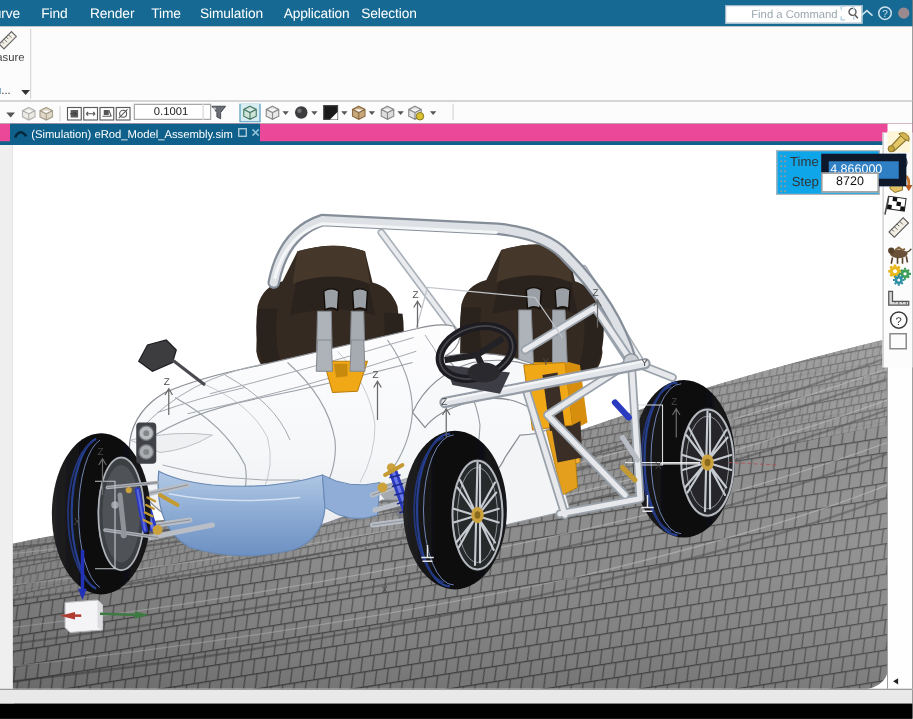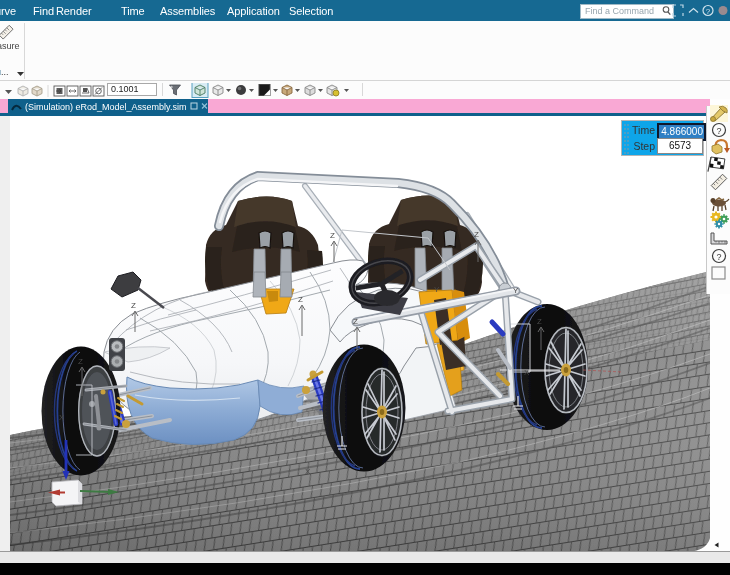--- a/index.html
+++ b/index.html
@@ -1,40 +1,40 @@
 <!DOCTYPE html>
 <html><head><meta charset="utf-8"><style>
 html,body{margin:0;padding:0}
 body{width:730px;height:575px;position:relative;overflow:hidden;background:#000;font-family:"Liberation Sans",sans-serif}
 .abs{position:absolute}
 #menubar{left:0;top:0;width:730px;height:21px;background:#166992}
 #menubar span{position:absolute;top:4.5px;color:#fff;font-size:11px;letter-spacing:-0.1px}
-#findbox{left:580px;top:4px;width:88px;height:13px;background:#fff;border:1px solid #9fb9c6;color:#98a6ae;font-size:9px;line-height:13px;padding-left:4px}
+#findbox{left:580px;top:4px;width:88px;height:13px;background:#fff;border:1px solid #9fb9c6;color:#98a6ae;font-size:9px;line-height:13px;padding-left:20px}
 #ribbon{left:0;top:21px;width:730px;height:59px;background:#fcfcfc;border-bottom:1px solid #d5d5d5}
 #toolrow{left:0;top:81px;width:730px;height:18px;background:#fcfcfc}
-#tabbar{left:0;top:99px;width:730px;height:17px;background:#f9a8d4}
+#tabbar{left:0;top:99px;width:730px;height:17px;background:#ec4899}
 #tab{left:8px;top:0;width:200px;height:16px;background:#0f608b;color:#fff;font-size:9px;line-height:16px}
 #tabline{left:0;top:14px;width:708px;height:2.5px;background:#0f608b}
 #leftcol{left:0;top:116px;width:10px;height:447px;background:#efefef;border-right:1px solid #c9c9c9}
 #righttool{left:706px;top:106px;width:24px;height:188px;background:#fcfcfc;border-left:1px solid #c9c9c9}
 #graystrip{left:0;top:551px;width:730px;height:12px;background:#e9e9e9;border-top:1px solid #9a9a9a;box-sizing:border-box}
 #blackstrip{left:0;top:563px;width:730px;height:12px;background:#010101}
 .vsep{position:absolute;width:1px;background:#d8d8d8}
 .tfield{position:absolute;background:#fff;border:1px solid #a8a8a8;font-size:9px;color:#222}
 #timestep{left:621px;top:120px;width:81px;height:34px;background:#0ea5e9;border:1px solid #b5b5b5}
 #timestep .lbl{position:absolute;color:#333;font-size:10.5px}
 </style></head>
 <body>
 
 <div class="abs" id="menubar">
   <span style="left:-5px">urve</span>
   <span style="left:33px">Find</span>
-  <span style="left:56px">Render</span>
+  <span style="left:72px">Render</span>
   <span style="left:121px">Time</span>
-  <span style="left:160px">Assemblies</span>
+  <span style="left:160px">Simulation</span>
   <span style="left:227px">Application</span>
   <span style="left:289px">Selection</span>
   <div class="abs" id="findbox">Find a Command
     <svg width="12" height="12" style="position:absolute;right:1px;top:0">
       <circle cx="6" cy="4.5" r="2.8" fill="none" stroke="#555" stroke-width="1.1"></circle>
       <line x1="8" y1="7" x2="10.3" y2="9.6" stroke="#555" stroke-width="1.2"></line>
     </svg>
   </div>
   <svg class="abs" style="left:672px;top:4px" width="56" height="14">
 
@@ -85,21 +85,21 @@
       <rect x="64" y="2" width="11" height="10" fill="#fff"></rect>
       <path d="M66,7 l7,0 M66,7 l1.5,-1.5 M66,7 l1.5,1.5 M73,7 l-1.5,-1.5 M73,7 l-1.5,1.5" stroke-width="0.9"></path>
       <rect x="77" y="2" width="11" height="10" fill="#fff"></rect>
       <path d="M79,9 l7,0 M84,4 l2,5" stroke-width="0.9"></path>
       <rect x="80" y="4" width="4" height="4" fill="#555" stroke="none"></rect>
       <rect x="90" y="2" width="11" height="10" fill="#fff"></rect>
       <circle cx="95.5" cy="7" r="2.8" stroke-width="0.9"></circle>
       <path d="M92,10.5 l7,-7" stroke-width="0.9"></path>
     </g>
   </svg>
-  <div class="tfield" style="left:107px;top:1.5px;width:45px;height:11px;line-height:11px;padding-left:3px">0.1001</div>
+  <div class="tfield" style="left:107px;top:1.5px;width:45px;height:11px;line-height:11px;padding-left:15px">0.1001</div>
   <div class="vsep" style="left:162px;top:2px;height:13px"></div>
   <svg class="abs" style="left:168px;top:2px" width="190" height="15">
 
     <path d="M1.5,2 L12.5,2 L8.5,7 L8.5,12 L5.5,10.5 L5.5,7 Z" fill="#6b6f75" stroke="#4a4e54" stroke-width="0.8"></path>
     <circle cx="3.5" cy="4" r="1.2" fill="#fff" opacity="0.6"></circle>
 
     <rect x="24" y="-0.5" width="16" height="15" fill="#d8ecf4" stroke="#58a0c0" stroke-width="1"></rect>
     <path d="M32,2 l5,2.5 l0,5.5 l-5,2.5 l-5,-2.5 l0,-5.5 Z M27,4.5 l5,2.5 l5,-2.5 M32,7 l0,5.5" fill="#cfe4d8" stroke="#4a7a62" stroke-width="0.9"></path>
 
     <path d="M50,2 l5,2.5 l0,5.5 l-5,2.5 l-5,-2.5 l0,-5.5 Z M45,4.5 l5,2.5 l5,-2.5 M50,7 l0,5.5" fill="#e8e8e8" stroke="#888" stroke-width="0.9"></path>
@@ -552,18 +552,18 @@
       <circle cx="2" cy="23" r="0.8"></circle>
         <circle cx="5" cy="23" r="0.8"></circle>
       <circle cx="2" cy="27" r="0.8"></circle>
         <circle cx="5" cy="27" r="0.8"></circle>
       <circle cx="2" cy="31" r="0.8"></circle>
         <circle cx="5" cy="31" r="0.8"></circle>
     </g>
   </svg>
   <div class="lbl" style="right:48px;top:3px">Time</div>
   <div class="lbl" style="right:48px;top:19px">Step</div>
-  <div class="abs" style="left:35px;top:2px;width:44px;height:14px;background:#2e7fc4;border:2px solid #0f172a;color:#fff;font-size:10px;line-height:14px;text-align:right;padding-right:1px">4.866000</div>
-  <div class="abs" style="left:35px;top:17px;width:44px;height:14px;background:#fff;border:1px solid #888;color:#111;font-size:10px;line-height:14px;text-align:center">6573</div>
+  <div class="abs" style="left:35px;top:2px;width:44px;height:14px;background:#2e7fc4;border:6px solid #0f172a;color:#fff;font-size:10px;line-height:14px;text-align:center;padding-right:12px">4.866000</div>
+  <div class="abs" style="left:35px;top:17px;width:44px;height:14px;background:#fff;border:1px solid #888;color:#111;font-size:10px;line-height:14px;text-align:center">8720</div>
 </div>
 
 <div class="abs" id="graystrip"></div>
 <div class="abs" id="blackstrip"></div>
 
 </body></html>

